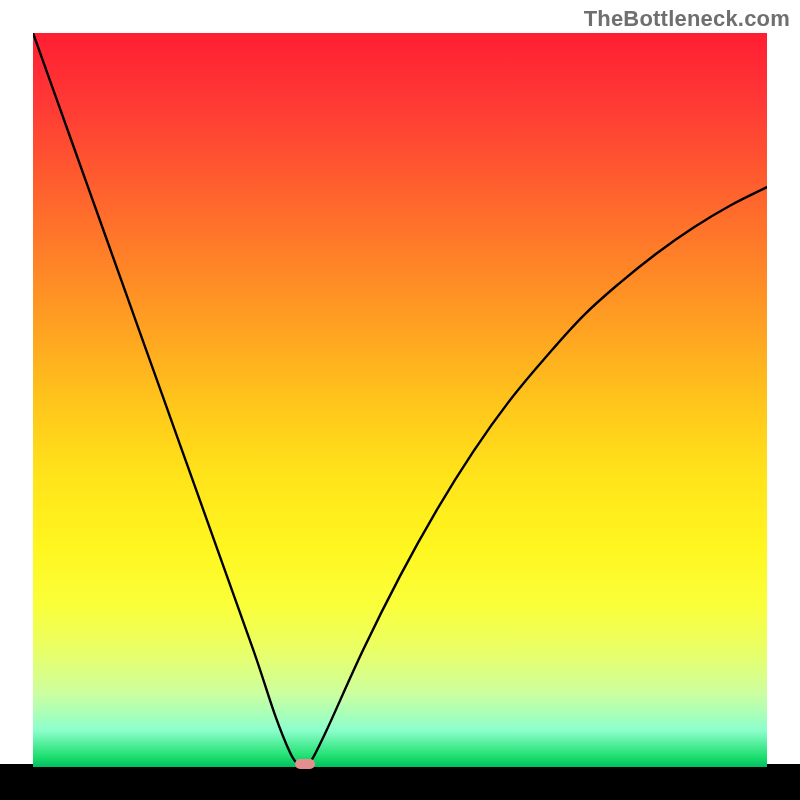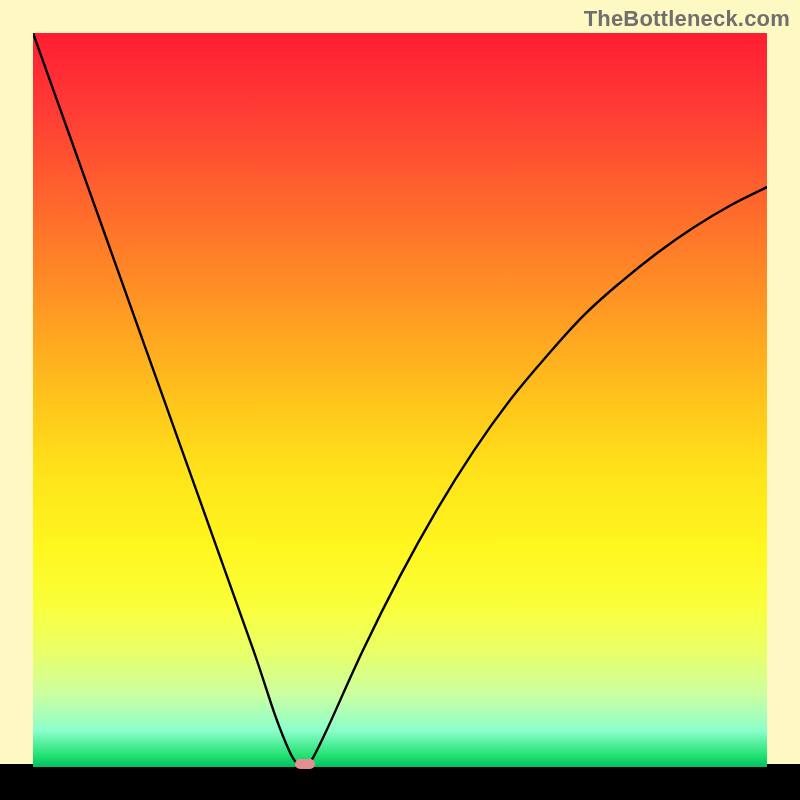--- a/index.html
+++ b/index.html
@@ -1,21 +1,21 @@
 <!DOCTYPE html>
 <html><head>
 <meta charset="utf-8">
 <style>
   * { margin: 0; padding: 0; box-sizing: border-box; }
   html, body { width: 800px; height: 800px; overflow: hidden; background: #000; }
   .frame {
     position: relative;
     width: 800px;
     height: 764px;
-    background: #fef9c3;
+    background: #ffffff;
   }
   .plot-area {
     position: absolute;
     left: 33px;
     top: 33px;
     width: 734px;
     height: 734px;
     background: linear-gradient(
       to bottom,
       #ff1e32 0%,

